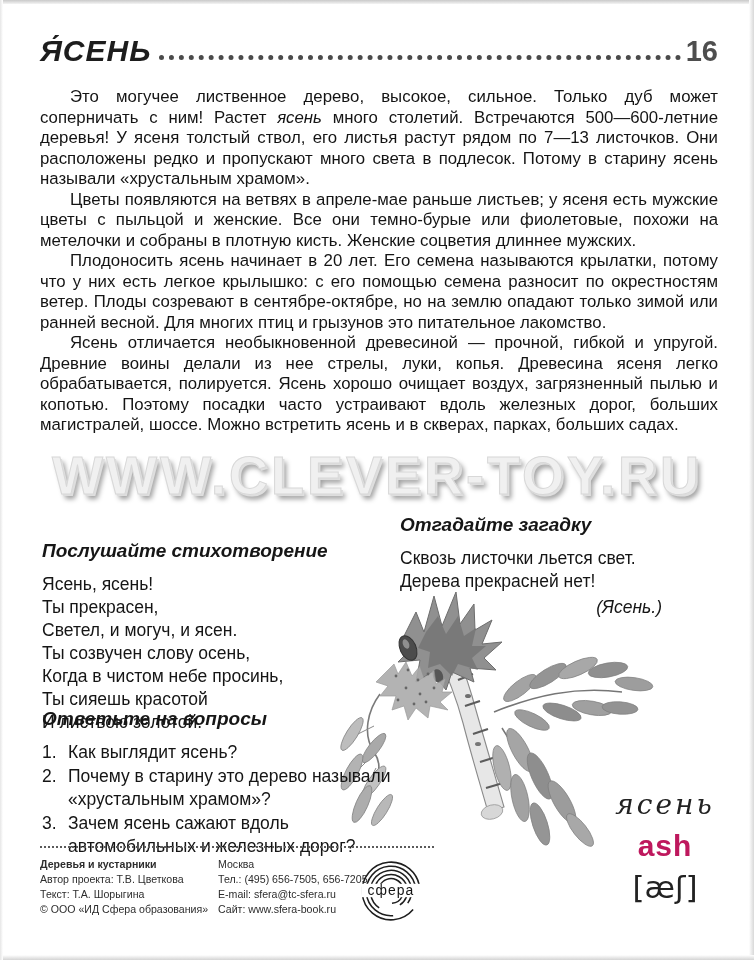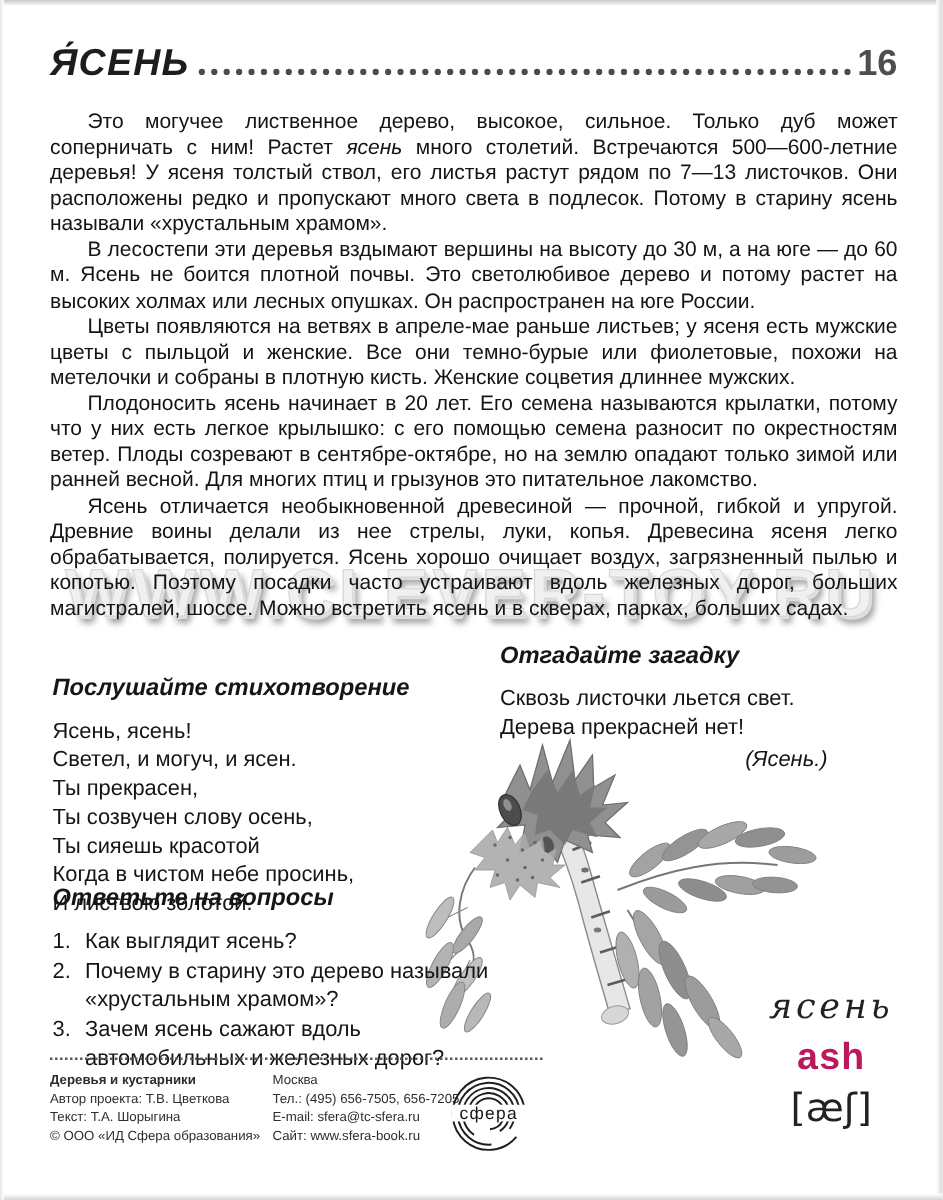--- a/index.html
+++ b/index.html
@@ -83,34 +83,33 @@
 <div class="abs watermark">WWW.CLEVER-TOY.RU</div>
 
 <div class="abs header">
   <span class="title">Я́СЕНЬ</span>
   <span class="leader"></span>
   <span class="pagenum">16</span>
 </div>
 
 <div class="abs bodytext">
   <p><span>Это могучее лиственное дерево, высокое, сильное. Только дуб может соперничать с ним! Растет </span><em>ясень</em><span> много столетий. Встречаются 500—600-летние деревья! У ясеня толстый ствол, его листья растут рядом по 7—13 листочков. Они расположены редко и пропускают много света в подлесок. Потому в старину ясень называли «хрустальным храмом».</span></p>
-  <p>В лесостепи эти деревья вздымают вершины на высоту до 30 м, а на юге — до 60 м. Ясень не боится плотной почвы. Это светолюбивое дерево и потому растет на высоких холмах или лесных опушках. Он распространен на юге России.</p>
   <p>Цветы появляются на ветвях в апреле-мае раньше листьев; у ясеня есть мужские цветы с пыльцой и женские. Все они темно-бурые или фиолетовые, похожи на метелочки и собраны в плотную кисть. Женские соцветия длиннее мужских.</p>
   <p>Плодоносить ясень начинает в 20 лет. Его семена называются крылатки, потому что у них есть легкое крылышко: с его помощью семена разносит по окрестностям ветер. Плоды созревают в сентябре-октябре, но на землю опадают только зимой или ранней весной. Для многих птиц и грызунов это питательное лакомство.</p>
   <p>Ясень отличается необыкновенной древесиной — прочной, гибкой и упругой. Древние воины делали из нее стрелы, луки, копья. Древесина ясеня легко обрабатывается, полируется. Ясень хорошо очищает воздух, загрязненный пылью и копотью. Поэтому посадки часто устраивают вдоль железных дорог, больших магистралей, шоссе. Можно встретить ясень и в скверах, парках, больших садах.</p>
 </div>
 
 <div class="abs poem">
   <div class="sec-h">Послушайте стихотворение</div>
   <div class="poem-line">Ясень, ясень!</div>
+  <div class="poem-line">Ты прекрасен,</div>
   <div class="poem-line">Светел, и могуч, и ясен.</div>
-  <div class="poem-line">Ты прекрасен,</div>
   <div class="poem-line">Ты созвучен слову осень,</div>
+  <div class="poem-line">Когда в чистом небе просинь,</div>
   <div class="poem-line">Ты сияешь красотой</div>
-  <div class="poem-line">Когда в чистом небе просинь,</div>
   <div class="poem-line">И листвою золотой.</div>
 </div>
 
 <div class="abs riddle">
   <div class="sec-h">Отгадайте загадку</div>
   <div class="riddle-line">Сквозь листочки льется свет.</div>
   <div class="riddle-line">Дерева прекрасней нет!</div>
   <div class="riddle-answer">(Ясень.)</div>
 </div>
 

